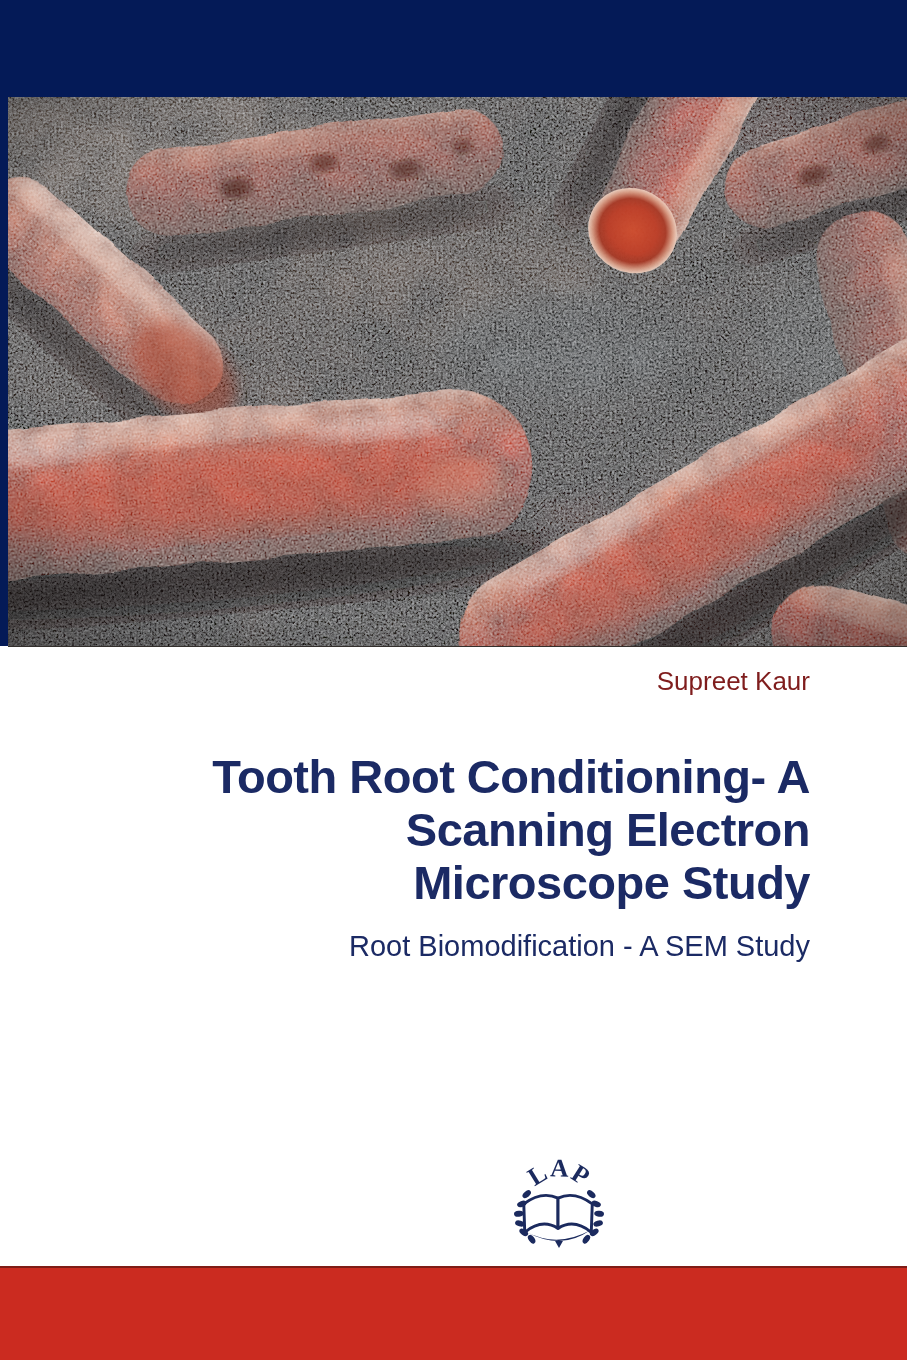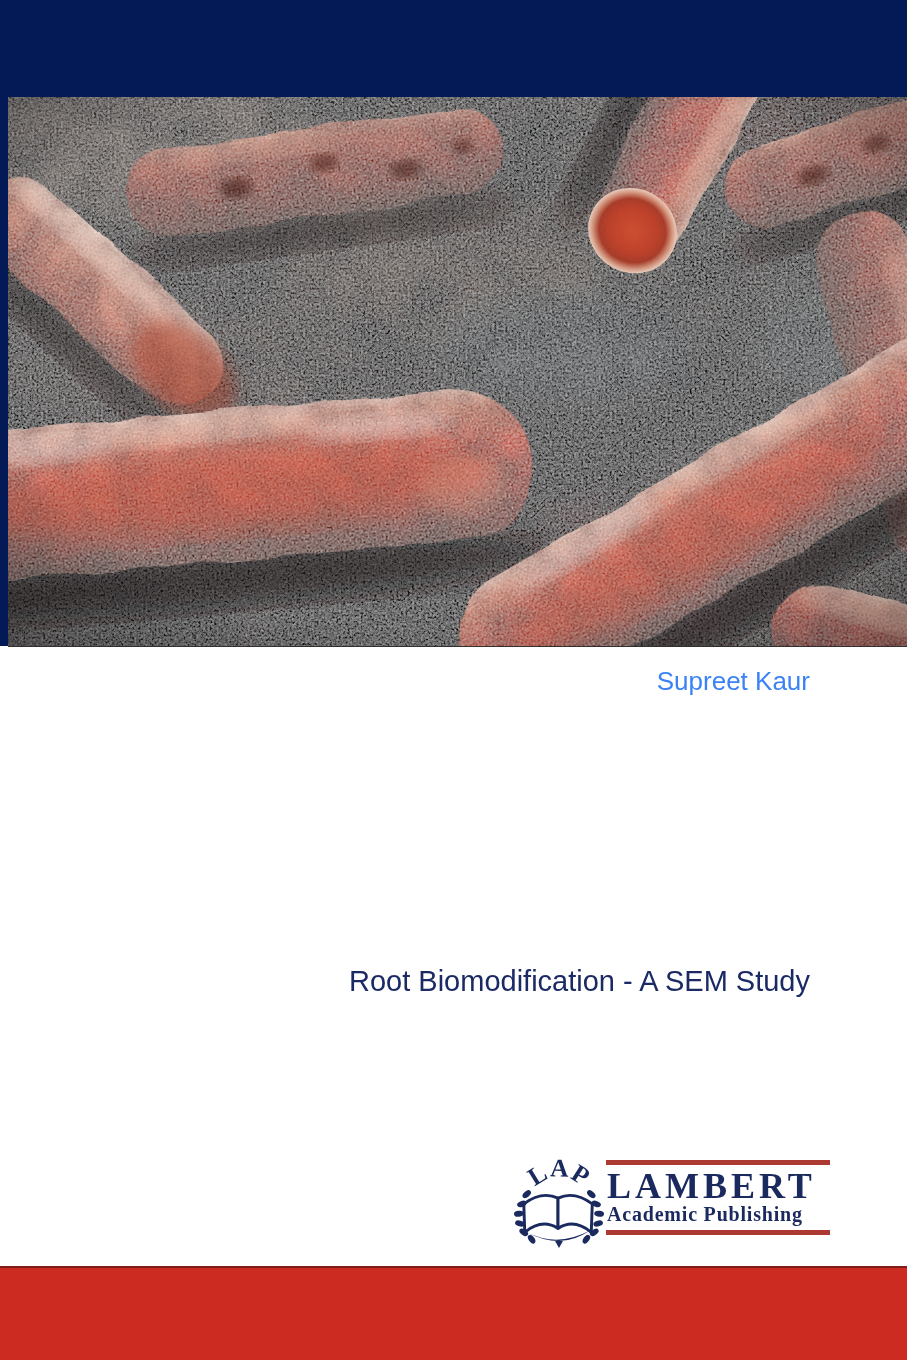--- a/index.html
+++ b/index.html
@@ -5,27 +5,27 @@
   html,body{margin:0;padding:0;background:#e8e8e8;}
   .cover{
     position:relative;width:907px;height:1360px;margin:0 auto;
     background:#ffffff;overflow:hidden;
     font-family:"Liberation Sans",sans-serif;
   }
   .top-band{position:absolute;left:0;top:0;width:907px;height:97px;background:#041a57;}
   .left-strip{position:absolute;left:0;top:97px;width:8px;height:549px;background:#041a57;}
   .photo{position:absolute;left:8px;top:97px;width:899px;height:549px;border-bottom:1px solid #34302d;overflow:hidden;}
   .photo svg{display:block;width:100%;height:100%;}
-  .authors{position:absolute;right:97px;top:664px;text-align:right;color:#3b82f6;
+  .authors{position:absolute;right:97px;top:664px;text-align:right;color:#7f1d1d;
     font-size:26px;line-height:34px;}
   .title{position:absolute;left:70px;right:97px;top:750px;margin:0;text-align:right;
     color:#1b2a64;font-size:47px;line-height:53px;font-weight:bold;letter-spacing:-0.5px;}
   .title span{display:block;white-space:nowrap;}
   .subtitle{position:absolute;right:97px;top:929px;text-align:right;color:#1b2a64;
-    font-size:29px;line-height:34px;margin-top:35px;}
+    font-size:29px;line-height:34px;}
   .logo{position:absolute;left:514px;top:1152px;display:flex;align-items:flex-start;}
   .emblem{width:90px;height:98px;flex:0 0 auto;}
   .logo-text{width:224px;margin-left:2px;padding-top:8px;}
   .bar{height:5px;background:#ad3a32;}
   .lambert{font-family:"Liberation Serif",serif;font-weight:bold;color:#1b2a5e;
     font-size:36px;line-height:34px;letter-spacing:4px;margin:4px 0 0 1px;white-space:nowrap;}
   .acad{font-family:"Liberation Serif",serif;font-weight:bold;color:#1b2a5e;
     font-size:20px;line-height:23px;letter-spacing:0.8px;margin:0 0 4px 1px;white-space:nowrap;}
   .bottom-band{position:absolute;left:0;top:1266px;width:907px;height:94px;
     background:#cb2b20;border-top:2px solid #7f1d16;box-sizing:border-box;}
@@ -194,20 +194,25 @@
 
         <rect x="0" y="0" width="899" height="549" fill="url(#gVin)"></rect>
       </g>
     </svg>
   </div>
 
   <div class="authors">
     <div>Supreet Kaur</div>
   </div>
 
+  <h1 class="title">
+    <span>Tooth Root Conditioning- A</span>
+    <span>Scanning Electron</span>
+    <span>Microscope Study</span>
+  </h1>
 
   <div class="subtitle">Root Biomodification - A SEM Study</div>
 
   <div class="logo">
     <svg class="emblem" viewBox="0 0 92 98">
       <defs>
         <path id="lapArc" d="M16,40 Q46,8 76,40" fill="none"></path>
       </defs>
       <text font-family="Liberation Serif, serif" font-weight="bold" font-size="26" fill="#1b2a5e" letter-spacing="1">
         <textPath href="#lapArc" startOffset="50%" text-anchor="middle">LAP</textPath>
@@ -228,22 +233,16 @@
         <ellipse cx="18" cy="88" rx="5" ry="3" transform="rotate(55 18 88)"></ellipse>
         <ellipse cx="79" cy="42" rx="5" ry="3" transform="rotate(40 79 42)"></ellipse>
         <ellipse cx="84" cy="52" rx="5" ry="3" transform="rotate(20 84 52)"></ellipse>
         <ellipse cx="87" cy="62" rx="5" ry="3" transform="rotate(5 87 62)"></ellipse>
         <ellipse cx="86" cy="72" rx="5" ry="3" transform="rotate(-15 86 72)"></ellipse>
         <ellipse cx="82" cy="81" rx="5" ry="3" transform="rotate(-35 82 81)"></ellipse>
         <ellipse cx="74" cy="88" rx="5" ry="3" transform="rotate(-55 74 88)"></ellipse>
         <path d="M42,90 L50,90 L46,97 Z"></path>
       </g>
     </svg>
-    <div class="logo-text">
-      <div class="bar"></div>
-      <div class="lambert">LAMBERT</div>
-      <div class="acad">Academic Publishing</div>
-      <div class="bar"></div>
-    </div>
   </div>
 
   <div class="bottom-band"></div>
 </div>
 
 </body></html>

